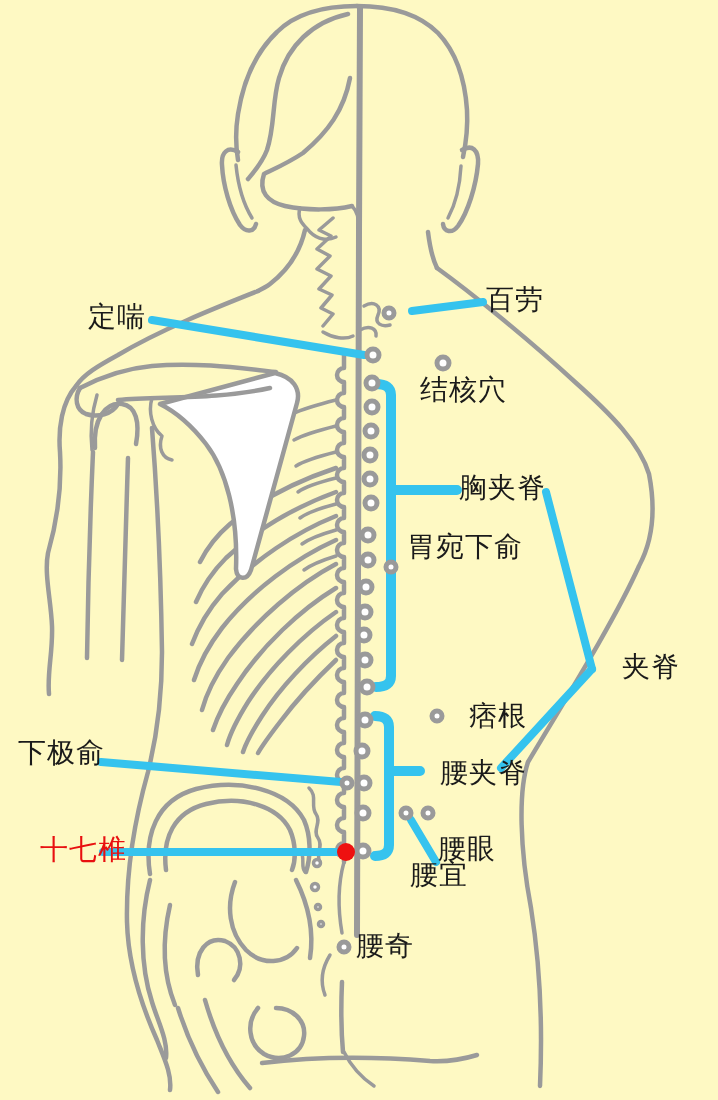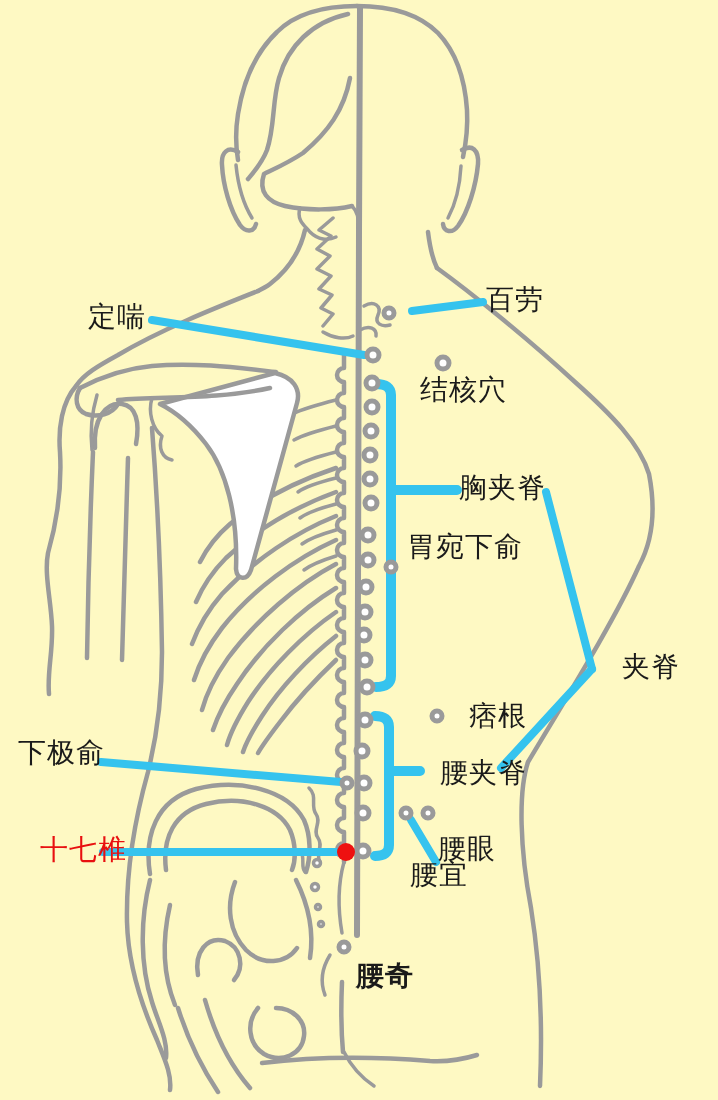--- a/index.html
+++ b/index.html
@@ -157,17 +157,17 @@
     <div class="lbl" style="left: 88px; top: 302px;">定喘</div>
     <div class="lbl" style="left: 486px; top: 285px; text-align: center;">百劳</div>
     <div class="lbl" style="left: 420px; top: 375px;">结核穴</div>
     <div class="lbl" style="left: 459px; top: 473px;">胸夹脊</div>
     <div class="lbl" style="left: 407px; top: 532px;">胃宛下俞</div>
     <div class="lbl" style="left: 604px; top: 652px; margin-left: 18px;">夹脊</div>
     <div class="lbl" style="left: 469px; top: 701px; text-align: right;">痞根</div>
     <div class="lbl" style="left: 440px; top: 758px;">腰夹脊</div>
     <div class="lbl" style="left: 438px; top: 798px; margin-top: 36px;">腰眼</div>
     <div class="lbl" style="left: 410px; top: 860px;">腰宜</div>
-    <div class="lbl" style="left: 356px; top: 961px; font-weight: bold;">腰奇</div>
+    <div class="lbl" style="left: 356px; top: 931px;">腰奇</div>
     <div class="lbl" style="left: 18px; top: 738px; text-align: center;">下极俞</div>
     <div class="lbl" style="left: 16px; top: 835px; color: rgb(232, 16, 16); margin-left: 24px;">十七椎</div>
   </div>
 </div>
 
 </body></html>

